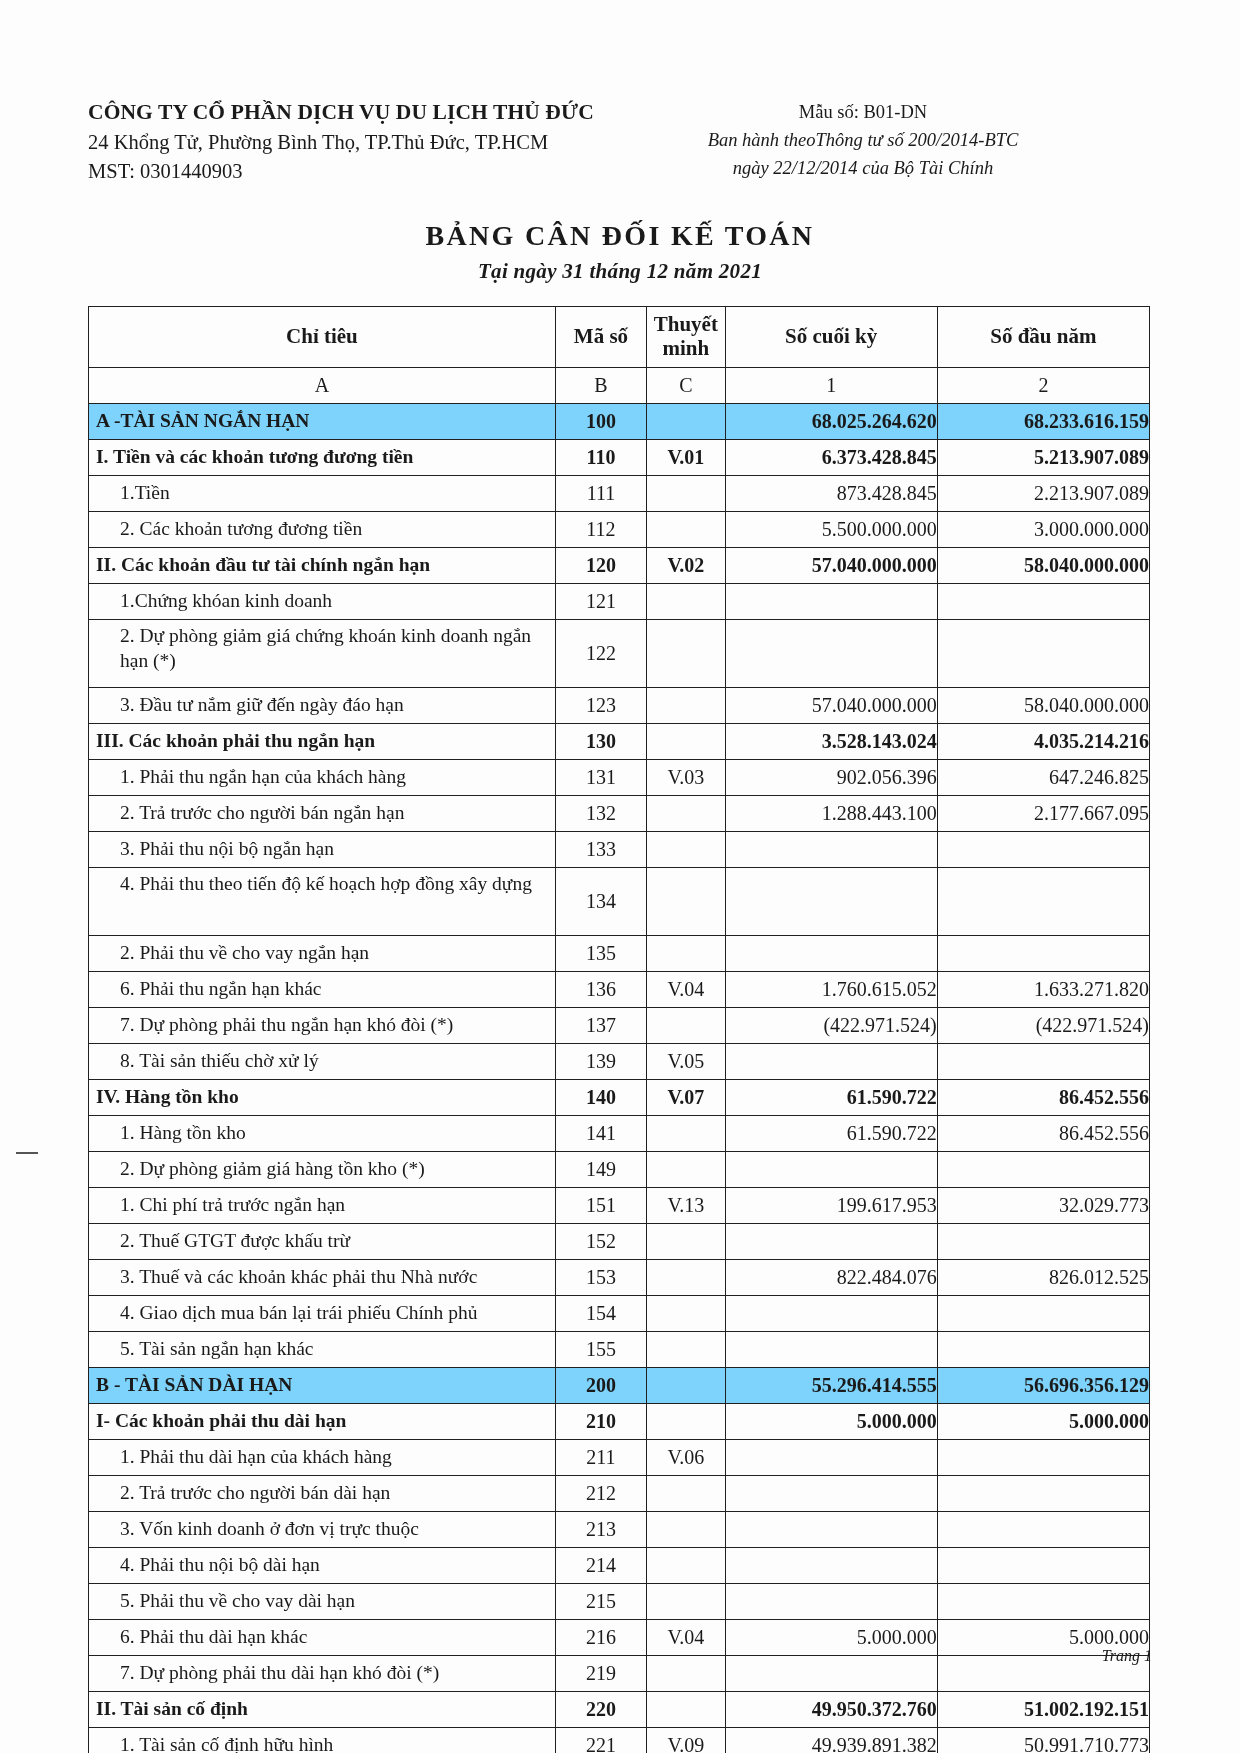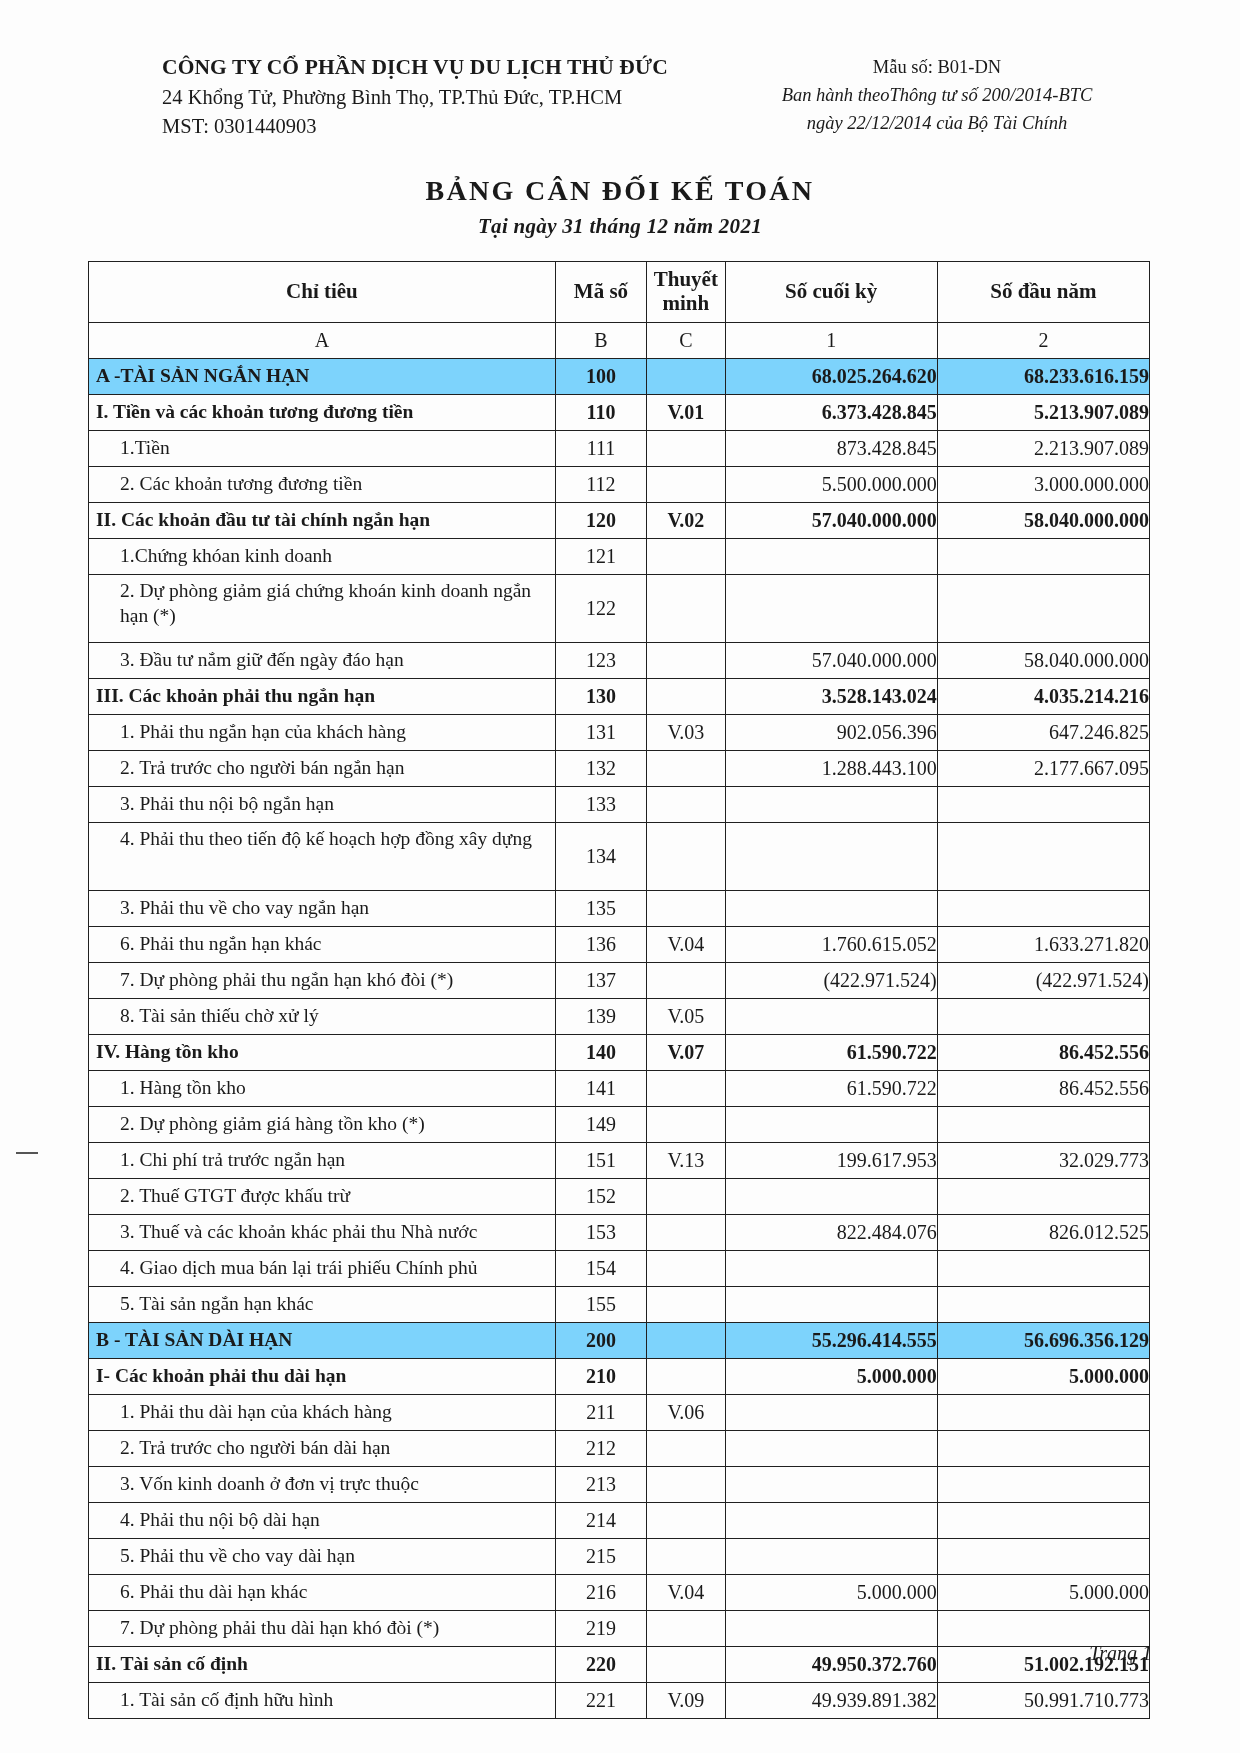--- a/index.html
+++ b/index.html
@@ -17,22 +17,23 @@
     position: relative;
     background: #fdfdfd;
     box-sizing: border-box;
     padding: 52px 88px 0 88px;
     overflow: hidden;
   }
 
   
   .header {
     display: flex;
-    justify-content: flex-end;
+    justify-content: flex-start;
     align-items: flex-start;
+    margin-top: 45px;
   }
   .hdr-left { width: 560px; }
   .company-name {
     font-weight: bold;
     font-size: 21.5px;
     letter-spacing: .1px;
     line-height: 1.42;
     white-space: nowrap;
   }
   .company-addr {
@@ -133,21 +134,21 @@
   tr.r { height: 36px; }
   tr.r2 { height: 68px; }
   tr.r2 td.nm { vertical-align: top; padding-top: 3px; }
 
   
   .footer {
     position: absolute;
     right: 88px;
     bottom: 88px;
     font-style: italic;
-    font-size: 20px;
+    font-size: 16px;
   }
   .edge-tick {
     position: absolute;
     left: 16px;
     top: 1152px;
     width: 22px;
     height: 2px;
     background: #555;
   }
 </style>
@@ -289,21 +290,21 @@
           <td class="num"></td>
         </tr>
         <tr class="lvl1 r2">
           <td class="nm">4. Phải thu theo tiến độ kế hoạch hợp đồng xây dựng</td>
           <td class="code">134</td>
           <td class="note"></td>
           <td class="num"></td>
           <td class="num"></td>
         </tr>
         <tr class="lvl1 r">
-          <td class="nm">3. Phải thu về cho vay ngắn hạn</td>
+          <td class="nm">2. Phải thu về cho vay ngắn hạn</td>
           <td class="code">135</td>
           <td class="note"></td>
           <td class="num"></td>
           <td class="num"></td>
         </tr>
         <tr class="lvl1 r">
           <td class="nm">6. Phải thu ngắn hạn khác</td>
           <td class="code">136</td>
           <td class="note">V.04</td>
           <td class="num">1.760.615.052</td>

